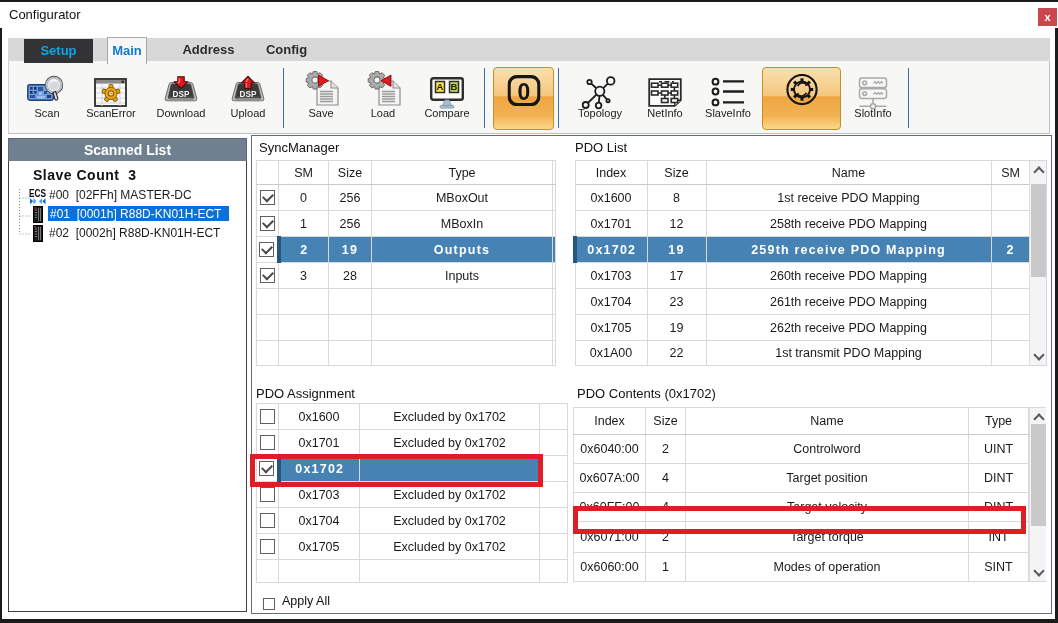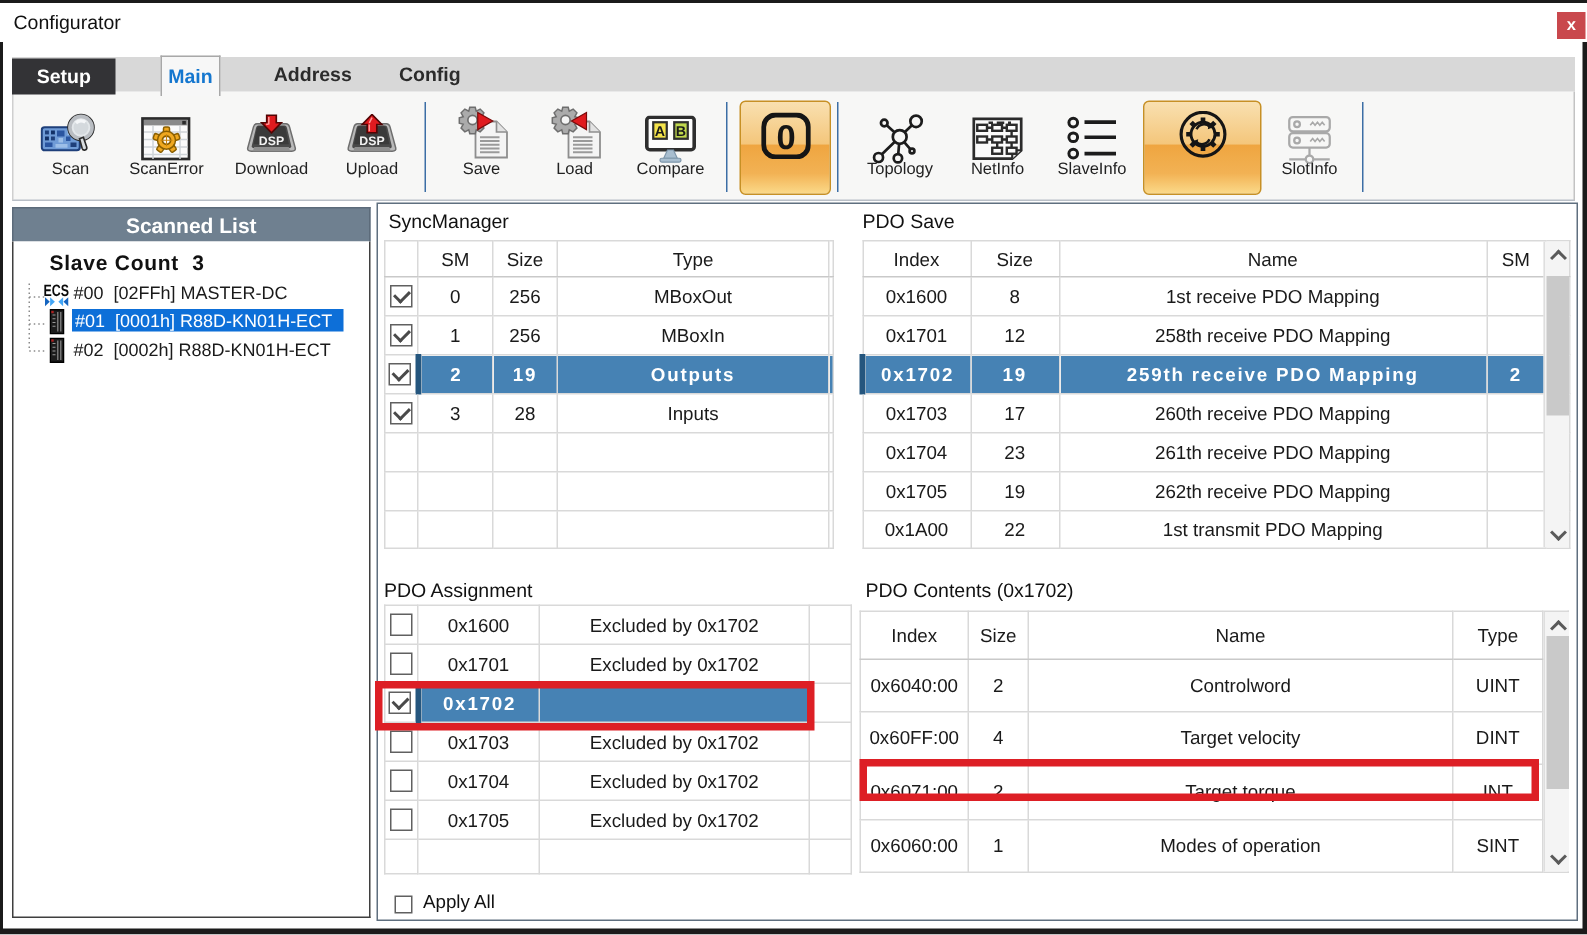--- a/index.html
+++ b/index.html
@@ -11,21 +11,21 @@
 #topline { left:0; top:0; width:1058px; height:2px; background:#1b1b1b; }
 #title { left:9px; top:7px; font-size:13px; color:#111; }
 #closebtn { left:1038px; top:8px; width:19px; height:18px; background:#c9484d; color:#fff; font-size:11px; font-weight:bold; text-align:center; line-height:18px; }
 #bleft { left:0; top:28px; width:2px; height:592px; background:#1b1b1b; }
 #bright { left:1055px; top:28px; width:3px; height:592px; background:#1b1b1b; }
 #bbottom { left:0; top:619px; width:1058px; height:4px; background:#1b1b1b; }
 
 
 #tabstrip { left:8px; top:38px; width:1042px; height:23px; background:#d8d8d8; z-index:3; }
 .tab { position:absolute; top:0; height:23px; font-size:13px; font-weight:bold; text-align:center; line-height:23px; color:#2b2b2b; }
-#tab-setup { left:0; top:1px; width:69px; height:24px; background:#333336; color:#ffffff; line-height:24px; }
+#tab-setup { left:16px; top:1px; width:69px; height:24px; background:#333336; color:#0ea5e9; line-height:24px; }
 #tab-main { left:99px; top:-1px; width:40px; height:27px; background:#f7f7f7; border:1px solid #a8a8a8; border-bottom:none; color:#1577cf; line-height:26px; }
 #tab-address { left:153px; width:95px; }
 #tab-config { left:246px; width:65px; }
 
 
 #toolbar { left:8px; top:61px; width:1042px; height:73px; background:#f7f7f6; border-left:1px solid #cfcfcf; border-right:1px solid #c3c3c3; border-bottom:1px solid #b9bfc7; }
 .tbtn { position:absolute; top:3px; width:62px; height:66px; text-align:center; }
 .tbtn .lbl { position:absolute; left:-8px; right:-8px; top:43px; font-size:11px; color:#222; }
 .tbtn .ic { position:absolute; top:14px; left:50%; transform:translateX(-50%); }
 .obtn .ic2 { position:absolute; top:5px; left:50%; transform:translateX(-50%); }
@@ -308,21 +308,21 @@
     <path d="M5.5 2 v13 M7.5 2 v13" stroke="#777" stroke-width="1"></path>
     <path d="M2 4 h2 M2 6.5 h2 M2 9 h2 M2 11.5 h2" stroke="#999" stroke-width="0.8"></path>
   </svg>
   <div class="treerow" style="top:188px">#00&nbsp;&nbsp;[02FFh] MASTER-DC</div>
   <div id="tr1">#01&nbsp;&nbsp;[0001h] R88D-KN01H-ECT</div>
   <div class="treerow" style="top:226px">#02&nbsp;&nbsp;[0002h] R88D-KN01H-ECT</div>
 
   <div class="abs" id="content"></div>
 
   <div class="caption" style="left:259px;top:140px">SyncManager</div>
-  <div class="caption" style="left:575px;top:140px">PDO Save</div>
+  <div class="caption" style="left:575px;top:140px">PDO List</div>
   <div class="caption" style="left:256px;top:386px">PDO Assignment</div>
   <div class="caption" style="left:577px;top:386px">PDO Contents (0x1702)</div>
 
   
   <table class="grid" id="t-sync" style="left:256px;top:160px;width:300px;height:206px">
     <colgroup>
         <col style="width:22px">
         <col style="width:50px">
         <col style="width:43px">
         <col style="width:181px">
@@ -535,20 +535,27 @@
           <td></td>
         </tr>
     <tr style="height:25px">
           <td>0x6040:00</td>
           <td>2</td>
           <td>Controlword</td>
           <td>UINT</td>
           <td></td>
         </tr>
     <tr style="height:25px">
+          <td>0x607A:00</td>
+          <td>4</td>
+          <td>Target position</td>
+          <td>DINT</td>
+          <td></td>
+        </tr>
+    <tr style="height:25px">
           <td>0x60FF:00</td>
           <td>4</td>
           <td>Target velocity</td>
           <td>DINT</td>
           <td></td>
         </tr>
     <tr style="height:26px">
           <td>0x6071:00</td>
           <td>2</td>
           <td>Target torque</td>

